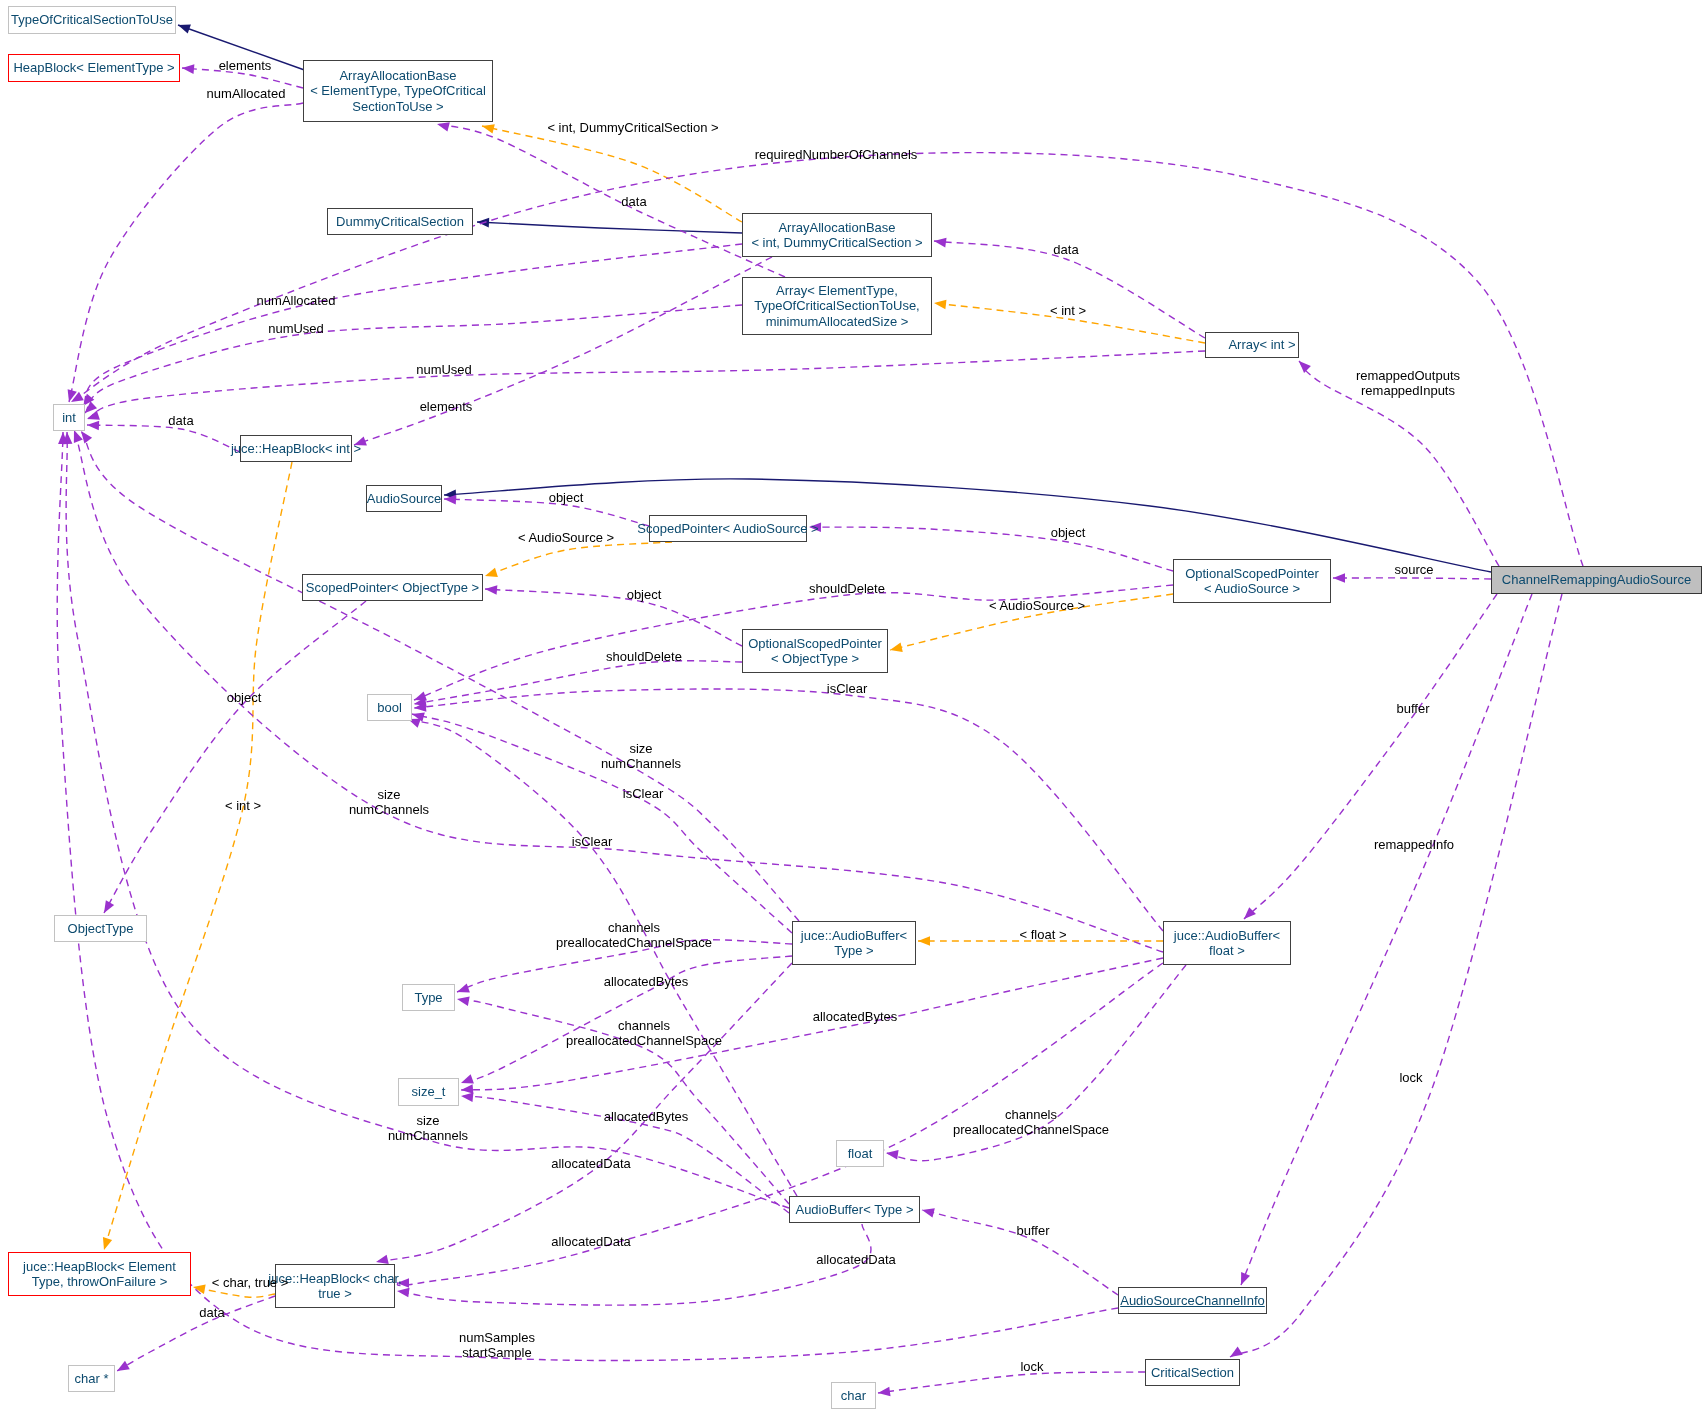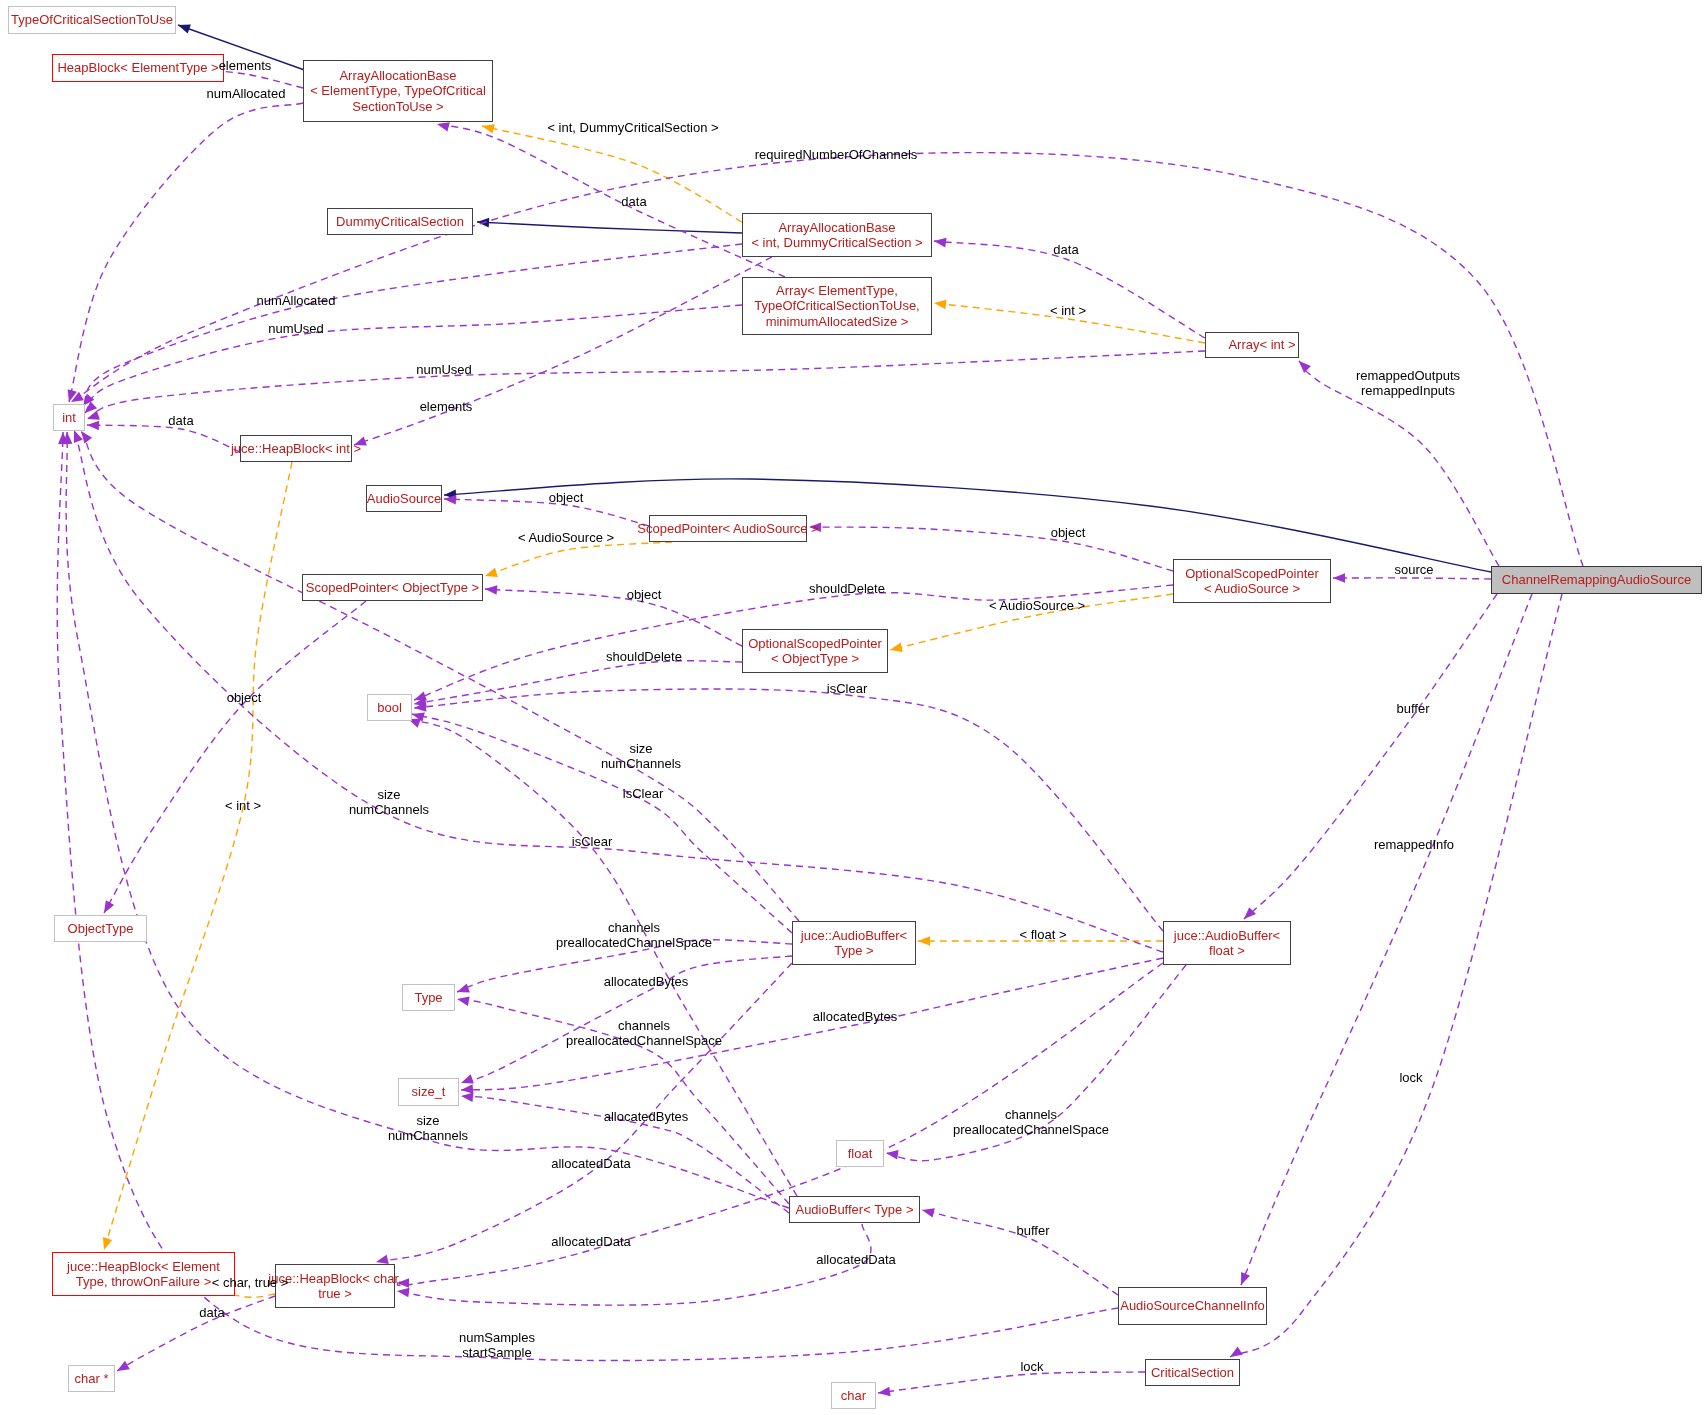--- a/index.html
+++ b/index.html
@@ -8,27 +8,27 @@
     width:1707px;height:1415px;
     background:#fff;
     font-family:"Liberation Sans","DejaVu Sans",sans-serif;
     overflow:hidden;
   }
   .canvas svg{position:absolute;left:0;top:0;}
   .node{
     position:absolute;
     display:flex;align-items:center;justify-content:center;
     text-align:center;white-space:pre;
-    font-size:13px;line-height:1.18;color:#b91c1c;
+    font-size:13px;line-height:1.18;color:#0c4a6e;
     background:#fff;border:1.4px solid #404040;
     box-sizing:border-box;
     z-index:2;
   }
   .node.gray{border:1.2px solid #c2c2c2;}
-  .node.red{border:1.6px solid #ff0000;margin-left:44px;}
+  .node.red{border:1.6px solid #ff0000;}
   .node.main{background:#bfbfbf;border:1.8px solid #353535;}
   .elabel{
     position:absolute;transform:translate(-50%,-50%);
     font-size:13px;line-height:1.12;text-align:center;white-space:pre;
     color:#000;z-index:3;pointer-events:none;
   }
 </style>
 </head>
 <body>
 
@@ -219,17 +219,17 @@
 Type &gt;</div>
     <div class="node" style="left: 1163px; top: 921px; width: 128px; height: 44px;">juce::AudioBuffer&lt;
 float &gt;</div>
     <div class="node gray" style="left: 836px; top: 1140px; width: 48px; height: 27px;">float</div>
     <div class="node" style="left: 789px; top: 1196px; width: 131px; height: 27px;">AudioBuffer&lt; Type &gt;</div>
     <div class="node red" style="left: 8px; top: 1252px; width: 183px; height: 44px;">juce::HeapBlock&lt; Element
 Type, throwOnFailure &gt;</div>
     <div class="node" style="left: 275px; top: 1264px; width: 120px; height: 44px;">juce::HeapBlock&lt; char,
 true &gt;</div>
     <div class="node gray" style="left: 68px; top: 1365px; width: 47px; height: 27px;">char *</div>
-    <div class="node" style="left: 1118px; top: 1287px; width: 149px; height: 38px;">AudioSourceChannelInfo</div>
+    <div class="node" style="left: 1118px; top: 1287px; width: 149px; height: 27px; text-decoration: underline;">AudioSourceChannelInfo</div>
     <div class="node" style="left: 1145px; top: 1359px; width: 95px; height: 27px;">CriticalSection</div>
     <div class="node gray" style="left: 831px; top: 1382px; width: 45px; height: 27px;">char</div>
     <div class="node main" style="left: 1491px; top: 566px; width: 211px; height: 28px;">ChannelRemappingAudioSource</div>
   </div>
 
 </body></html>

